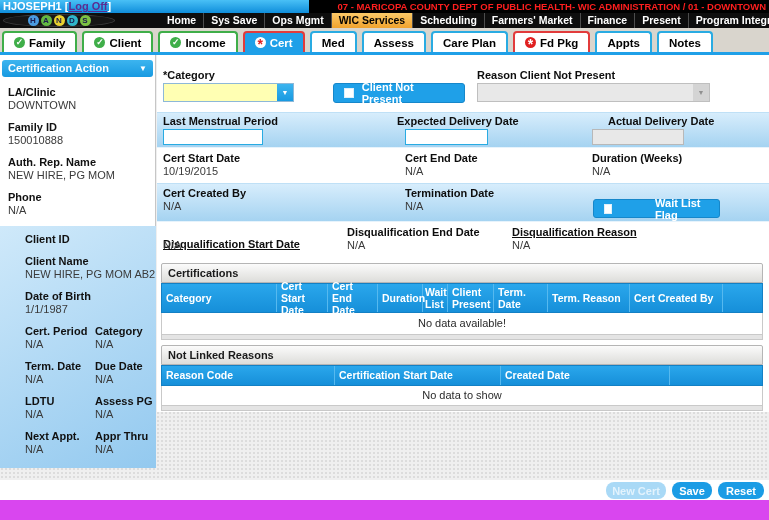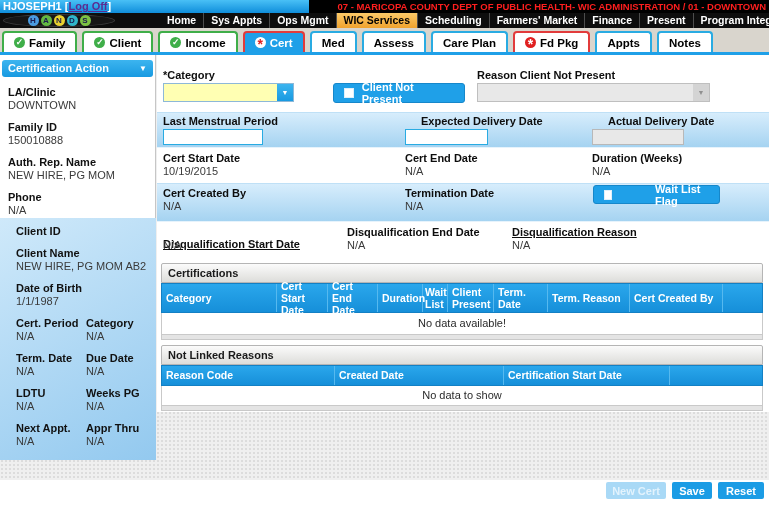--- a/index.html
+++ b/index.html
@@ -1,18 +1,18 @@
 <!DOCTYPE html>
 <html><head>
 <meta charset="utf-8">
 <style>
   * { box-sizing: border-box; margin: 0; padding: 0; }
   html,body { width:769px; height:520px; }
   body { font-family:"Liberation Sans",sans-serif; background:#fff; position:relative; overflow:hidden; }
-  .screen { position:absolute; inset:0; width:769px; height:412px; background:#d946ef; }
+  .screen { position:absolute; inset:0; width:769px; height:520px; background:#d946ef; }
 
   
   .topbar { position:absolute; left:0; top:0; width:769px; height:13px;
             background:linear-gradient(#49c0f6,#0f8edb); }
   .topbar-left { position:absolute; left:3px; top:0; height:13px; line-height:12px;
                  font-size:11px; font-weight:bold; color:#fff; white-space:nowrap; }
   .logoff { color:#5b2d91; text-decoration:underline; cursor:pointer; }
   .topbar-title { position:absolute; right:0; top:0; height:13px; width:460px;
                   background:#000; color:#ff1f1f; font-weight:bold; font-size:9.5px;
                   line-height:13px; text-align:right; padding-right:3px; white-space:nowrap; }
@@ -58,21 +58,21 @@
   
   .sidebar { position:absolute; left:0; top:0; width:156px; height:370px; background:#fff;
              border-right:1px solid #c6c6c6; }
   .sb-header { margin:5px 2px 0 2px; height:17px; background:linear-gradient(#3cb4ef,#189ae1);
                border-radius:3px; color:#fff; font-size:11px; font-weight:bold;
                line-height:17px; padding:0 6px; cursor:pointer; }
   .sb-header .arrow { float:right; font-size:8px; line-height:17px; }
   .sb-field { margin:9px 0 0 8px; }
   .sb-label { font-size:11px; font-weight:bold; color:#111; line-height:13px; }
   .sb-value { font-size:11px; color:#3a3a3a; line-height:13px; }
-  .sb-client { margin-top:1px; width:156px; padding:5px 0 12px 8px;
+  .sb-client { margin-top:9px; width:156px; padding:5px 0 12px 17px;
                background:linear-gradient(150deg,#cfe9fa,#93c9ef); }
   .sb-client .sb-field:first-child { margin-top:2px; }
   .sb-pair { display:grid; grid-template-columns:70px 1fr; margin:9px 0 0 8px; }
 
   
   .content { position:absolute; left:157px; top:0; width:612px; height:357px; background:#fff; }
   .band { position:absolute; left:0; width:612px; }
   .blueband { background:linear-gradient(#d7edfc,#a5d3f1); border-top:1px solid #bfe0f6;
               border-bottom:1px solid #e6f3fc; }
   .flabel { position:absolute; font-size:11px; font-weight:bold; color:#0d0d0d; white-space:nowrap; }
@@ -105,21 +105,21 @@
   .th { color:#fff; font-size:10.5px; font-weight:bold; line-height:1.15;
         padding:3px 4px; border-right:1px solid #56b9ef; display:flex; align-items:center; }
   .tbody { position:absolute; left:4px; width:602px; background:#fff;
            border:1px solid #c9c9c9; border-top:none; font-size:11px; color:#2a2a2a;
            text-align:center; }
   .tfoot { position:absolute; left:4px; width:602px; height:5px; background:#e4e4e4;
            border:1px solid #c9c9c9; border-top:none; }
 
   
   .bottombar { position:absolute; left:0; bottom:0; width:769px; height:20px; background:#fff; }
-  .bbtn { position:absolute; top:2px; height:17px; border:none; border-radius:2px;
+  .bbtn { position:absolute; top:2px; height:17px; border:none; border-radius:8px;
           font-family:"Liberation Sans",sans-serif; font-size:11px; font-weight:bold;
           color:#fff; background:#1b9ce5; cursor:pointer; }
   .bbtn.disabled { background:#a9d9f6; color:#e3f3fd; cursor:default; }
 </style>
 </head>
 <body>
 
 <div class="screen">
 
   <div class="topbar">
@@ -133,21 +133,21 @@
   <div class="menubar">
     <div class="logo">
       <b class="lg0">H</b>
       <b class="lg1">A</b>
       <b class="lg2">N</b>
       <b class="lg3">D</b>
       <b class="lg4">S</b>
     </div>
     <nav class="menu">
       <div class="menu-item">Home</div>
-      <div class="menu-item">Sys Appts</div>
+      <div class="menu-item">Sys Save</div>
       <div class="menu-item">Ops Mgmt</div>
       <div class="menu-item active">WIC Services</div>
       <div class="menu-item">Scheduling</div>
       <div class="menu-item">Farmers' Market</div>
       <div class="menu-item">Finance</div>
       <div class="menu-item">Present</div>
       <div class="menu-item">Program Integrity</div>
 
     </nav>
   </div>
@@ -250,21 +250,21 @@
               <div class="sb-label">Due Date</div>
                <div class="sb-value">N/A</div>
             </div>
         </div>
         <div class="sb-pair">
           <div>
               <div class="sb-label">LDTU</div>
                <div class="sb-value">N/A</div>
             </div>
           <div>
-              <div class="sb-label">Weeks PG</div>
+              <div class="sb-label">Assess PG</div>
                <div class="sb-value">N/A</div>
             </div>
         </div>
         <div class="sb-pair">
           <div>
               <div class="sb-label">Next Appt.</div>
                <div class="sb-value">N/A</div>
             </div>
           <div>
               <div class="sb-label">Appr Thru</div>
@@ -286,39 +286,39 @@
         <span>Client Not Present</span>
       </div>
       <div class="flabel" style="left:320px; top:14px;">Reason Client Not Present</div>
       <div class="sel disabled" style="left:320px; top:28px; width:233px;">
         <span></span>
         <span class="arrow-btn">▼</span>
       </div>
 
       <div class="band blueband" style="top:57px; height:36px;"></div>
       <div class="flabel" style="left:6px;  top:60px;">Last Menstrual Period</div>
-      <div class="flabel" style="left:264px; top:60px;">Expected Delivery Date</div>
+      <div class="flabel" style="left:240px; top:60px;">Expected Delivery Date</div>
       <div class="flabel" style="left:435px; top:60px;margin-left:16px;">Actual Delivery Date</div>
       <input class="tinput" style="left: 6px; top: 74px; width: 100px;" value="">
       <input class="tinput" style="left: 248px; top: 74px; width: 83px;" value="">
       <input class="tinput" style="left: 435px; top: 74px; width: 92px;" disabled="" value="">
 
       <div class="flabel" style="left:6px;  top:97px;">Cert Start Date</div>
       <div class="fvalue" style="left:6px;  top:110px;">10/19/2015</div>
       <div class="flabel" style="left:248px; top:97px;">Cert End Date</div>
       <div class="fvalue" style="left:248px; top:110px;">N/A</div>
       <div class="flabel" style="left:435px; top:97px;">Duration (Weeks)</div>
       <div class="fvalue" style="left:435px; top:110px;">N/A</div>
 
       <div class="band blueband" style="top:128px; height:39px;"></div>
       <div class="flabel" style="left:6px;  top:132px;">Cert Created By</div>
       <div class="fvalue" style="left:6px;  top:145px;">N/A</div>
       <div class="flabel" style="left:248px; top:132px;">Termination Date</div>
       <div class="fvalue" style="left:248px; top:145px;">N/A</div>
-      <div class="btn-blue" style="left:436px; top:130px; width:127px; height:19px;gap:43px;">
+      <div class="btn-blue" style="left:436px; top:144px; width:127px; height:19px;gap:43px;">
         <span class="chk"></span>
         <span>Wait List Flag</span>
       </div>
 
       <div class="flabel" style="left:6px;  top:183px;text-decoration:underline;">Disqualification Start Date</div>
       <div class="fvalue" style="left:6px;  top:184px;">N/A</div>
       <div class="flabel" style="left:190px; top:171px;">Disqualification End Date</div>
       <div class="fvalue" style="left:190px; top:184px;">N/A</div>
       <div class="flabel" style="left:355px; top:171px;text-decoration:underline;">Disqualification Reason</div>
       <div class="fvalue" style="left:355px; top:184px;">N/A</div>
@@ -335,22 +335,22 @@
         <div class="th" style="width:82px;">Term. Reason</div>
         <div class="th" style="width:93px;">Cert Created By</div>
         <div class="th" style="flex:1; border-right:none;"></div>
       </div>
       <div class="tbody" style="top:258px; height:22px; line-height:21px;">No data available!</div>
       <div class="tfoot" style="top:280px;"></div>
 
       <div class="sec-header" style="top:290px;">Not Linked Reasons</div>
       <div class="thead" style="top:310px; height:21px;">
         <div class="th" style="width:173px;">Reason Code</div>
+        <div class="th" style="width:166px;">Certification Start Date</div>
         <div class="th" style="width:169px;">Created Date</div>
-        <div class="th" style="width:166px;">Certification Start Date</div>
         <div class="th" style="flex:1; border-right:none;"></div>
       </div>
       <div class="tbody" style="top:331px; height:20px; line-height:19px;">No data to show</div>
       <div class="tfoot" style="top:351px;"></div>
     </section>
 
     <div class="bottombar">
       <button class="bbtn disabled" style="right:103px; width:60px;">New Cert</button>
       <button class="bbtn" style="right:57px; width:40px;margin-left:32px;">Save</button>
       <button class="bbtn" style="right:5px; width:46px;">Reset</button>

